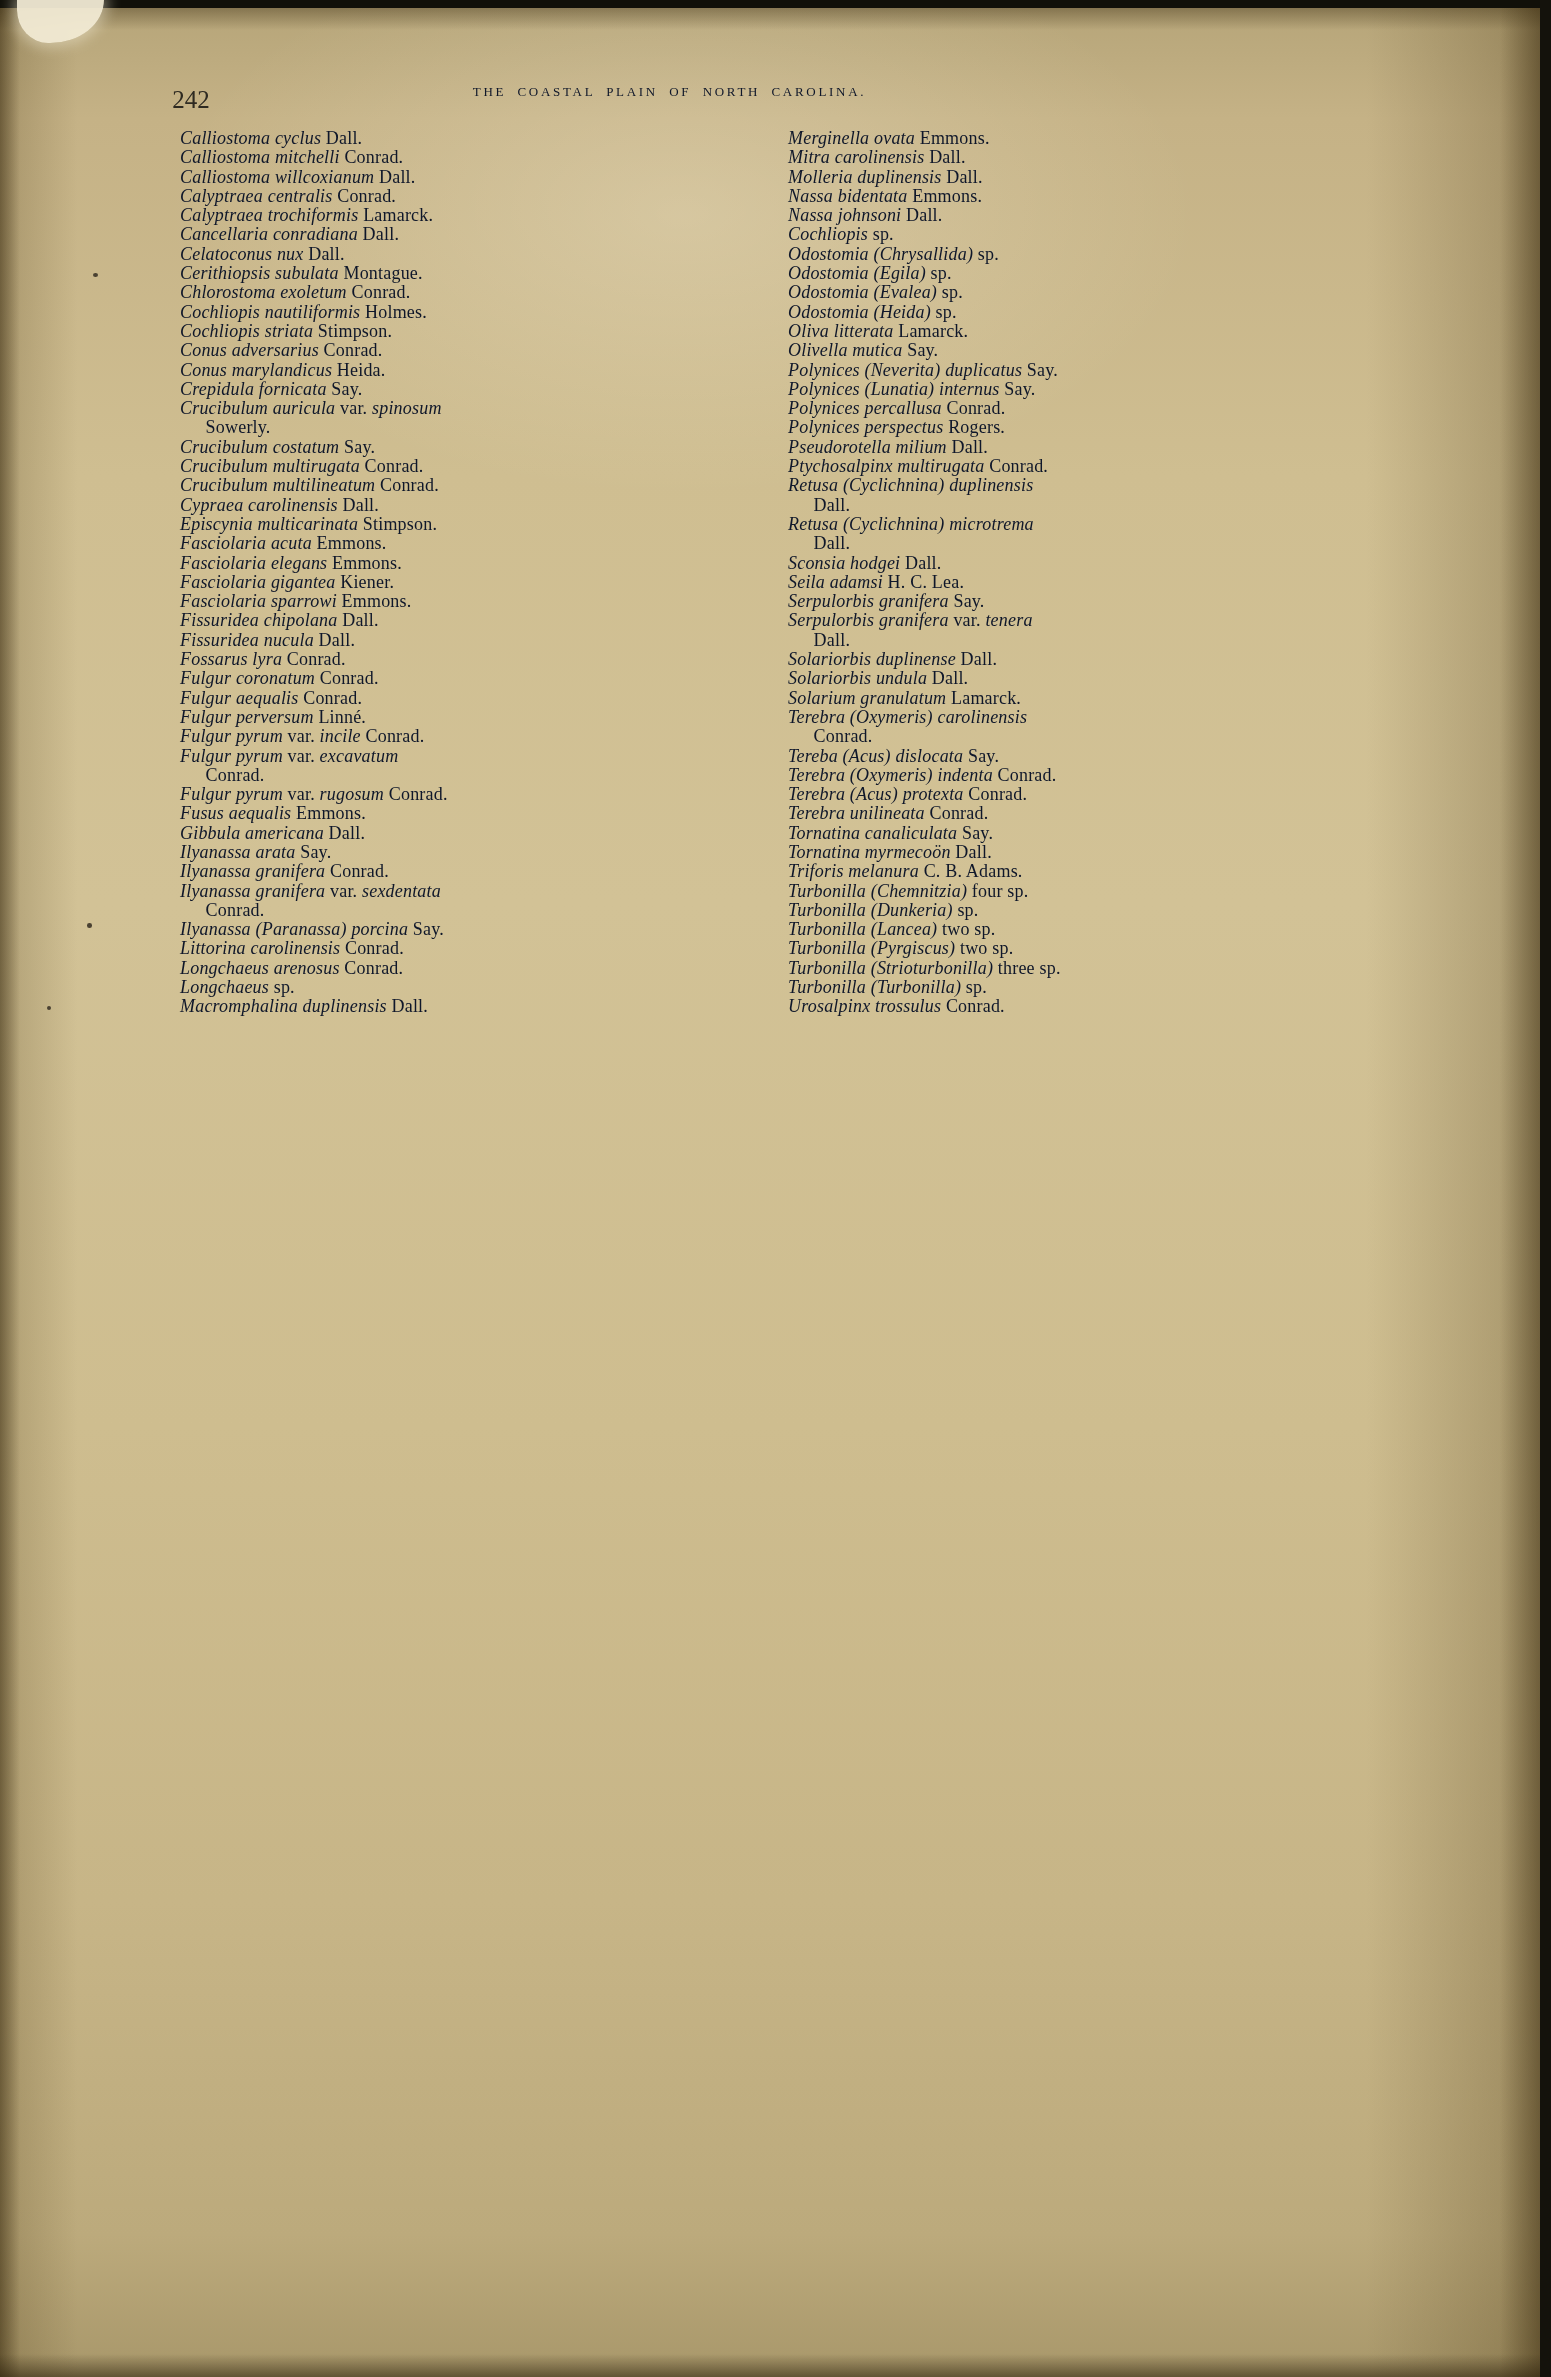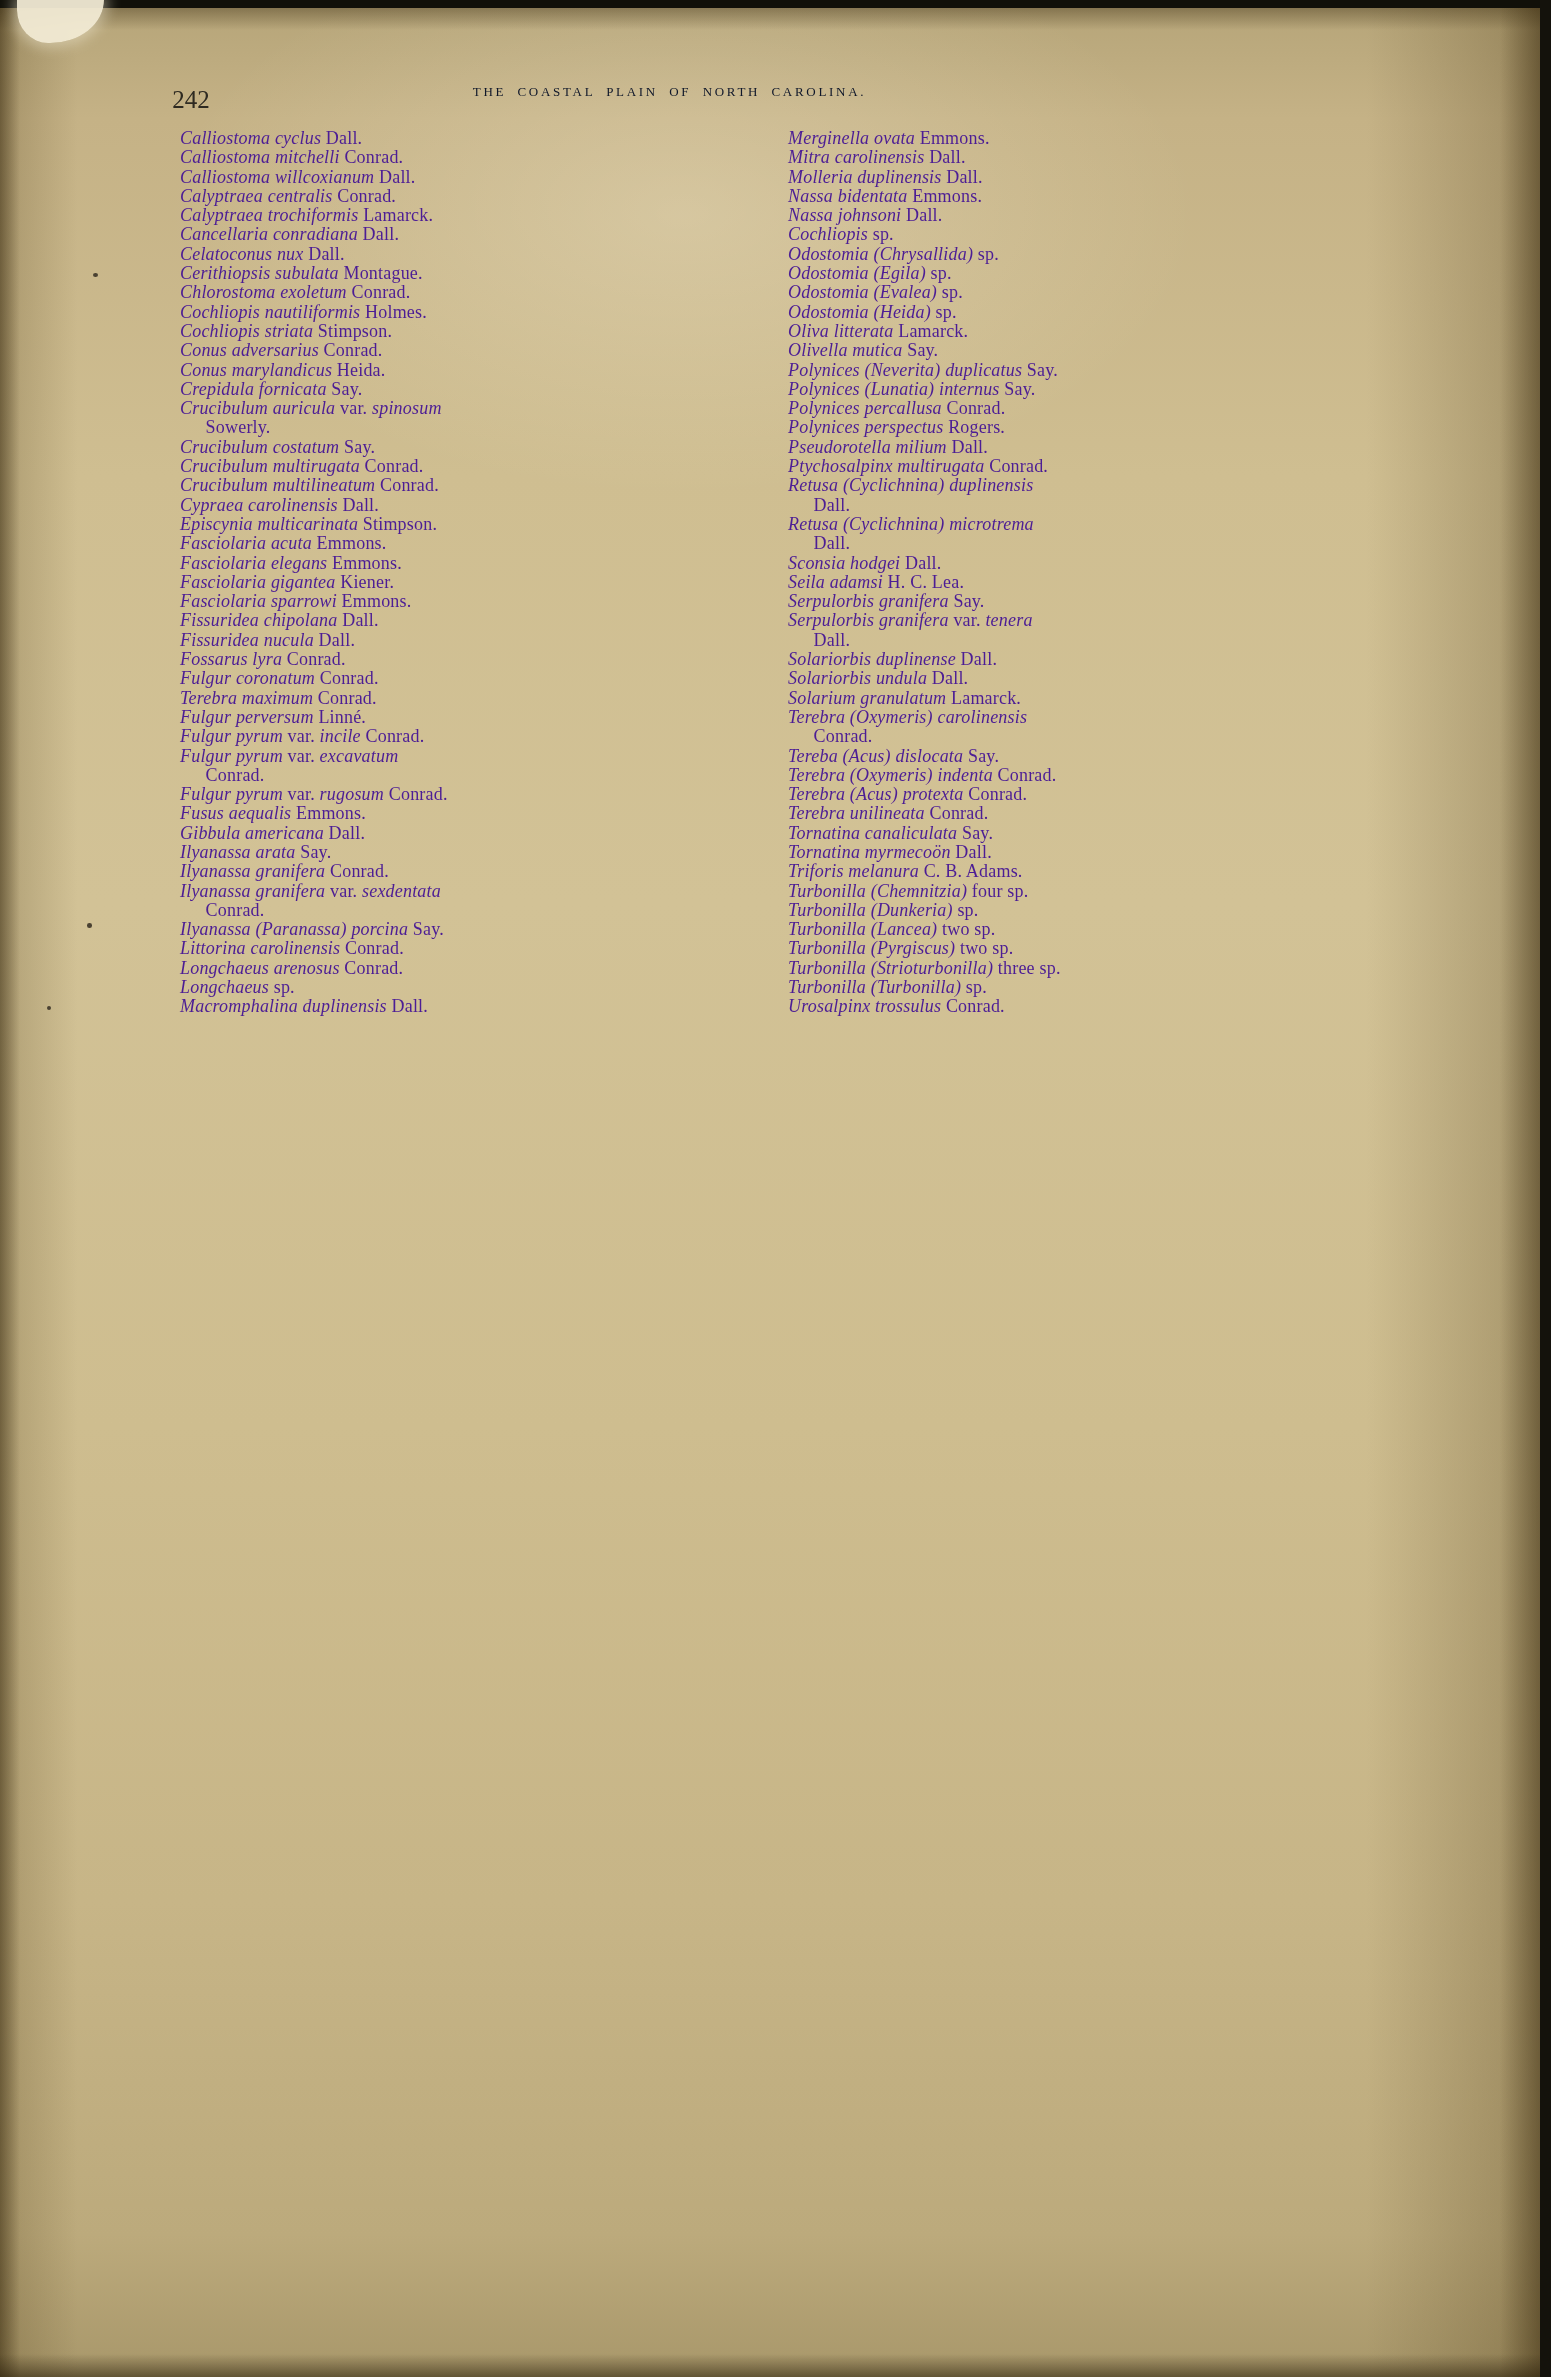--- a/index.html
+++ b/index.html
@@ -39,21 +39,21 @@
   .running-header {
     display: block; text-align: center;
     font-size: 13px; letter-spacing: 2.7px; word-spacing: 5.4px;
     color: #0f172a;
   }
 
   .columns { position: absolute; top: 129px; left: 180px; width: 1164px; }
   .col {
     position: absolute; top: 0; width: 543px;
     font-size: 18px; line-height: 19.3px;
-    letter-spacing: 0.2px; color: #4c1d95;
+    letter-spacing: 0.2px; color: #0f172a;
   }
   .col-left  { left: 0; }
   .col-right { left: 608px; }
   .entry { margin: 0; padding-left: 25.6px; text-indent: -25.6px; }
   .sci  { font-style: italic; }
   .auth { font-style: normal; }
 
   
   .edge-top { position: absolute; z-index: 5; top: 0; left: 0; width: 100%; height: 7.8px; background: #111009; }
   .edge-top-shadow { position: absolute; z-index: 4; top: 7.8px; left: 0; width: 100%; height: 22px;
@@ -111,21 +111,21 @@
           <p class="entry"><span class="sci">Cypraea carolinensis</span><span class="auth"> Dall.</span></p>
           <p class="entry"><span class="sci">Episcynia multicarinata</span><span class="auth"> Stimpson.</span></p>
           <p class="entry"><span class="sci">Fasciolaria acuta</span><span class="auth"> Emmons.</span></p>
           <p class="entry"><span class="sci">Fasciolaria elegans</span><span class="auth"> Emmons.</span></p>
           <p class="entry"><span class="sci">Fasciolaria gigantea</span><span class="auth"> Kiener.</span></p>
           <p class="entry"><span class="sci">Fasciolaria sparrowi</span><span class="auth"> Emmons.</span></p>
           <p class="entry"><span class="sci">Fissuridea chipolana</span><span class="auth"> Dall.</span></p>
           <p class="entry"><span class="sci">Fissuridea nucula</span><span class="auth"> Dall.</span></p>
           <p class="entry"><span class="sci">Fossarus lyra</span><span class="auth"> Conrad.</span></p>
           <p class="entry"><span class="sci">Fulgur coronatum</span><span class="auth"> Conrad.</span></p>
-          <p class="entry"><span class="sci">Terebra maximum</span><span class="auth"> Conrad.</span></p>
+          <p class="entry"><span class="sci">Fulgur aequalis</span><span class="auth"> Conrad.</span></p>
           <p class="entry"><span class="sci">Fulgur perversum</span><span class="auth"> Linné.</span></p>
           <p class="entry"><span class="sci">Fulgur pyrum</span><span class="auth"> var. </span><span class="sci">incile</span><span class="auth"> Conrad.</span></p>
           <p class="entry"><span class="sci">Fulgur pyrum</span><span class="auth"> var. </span><span class="sci">excavatum</span><br><span class="auth">Conrad.</span></p>
           <p class="entry"><span class="sci">Fulgur pyrum</span><span class="auth"> var. </span><span class="sci">rugosum</span><span class="auth"> Conrad.</span></p>
           <p class="entry"><span class="sci">Fusus aequalis</span><span class="auth"> Emmons.</span></p>
           <p class="entry"><span class="sci">Gibbula americana</span><span class="auth"> Dall.</span></p>
           <p class="entry"><span class="sci">Ilyanassa arata</span><span class="auth"> Say.</span></p>
           <p class="entry"><span class="sci">Ilyanassa granifera</span><span class="auth"> Conrad.</span></p>
           <p class="entry"><span class="sci">Ilyanassa granifera</span><span class="auth"> var. </span><span class="sci">sexdentata</span><br><span class="auth">Conrad.</span></p>
           <p class="entry"><span class="sci">Ilyanassa (Paranassa) porcina</span><span class="auth"> Say.</span></p>

